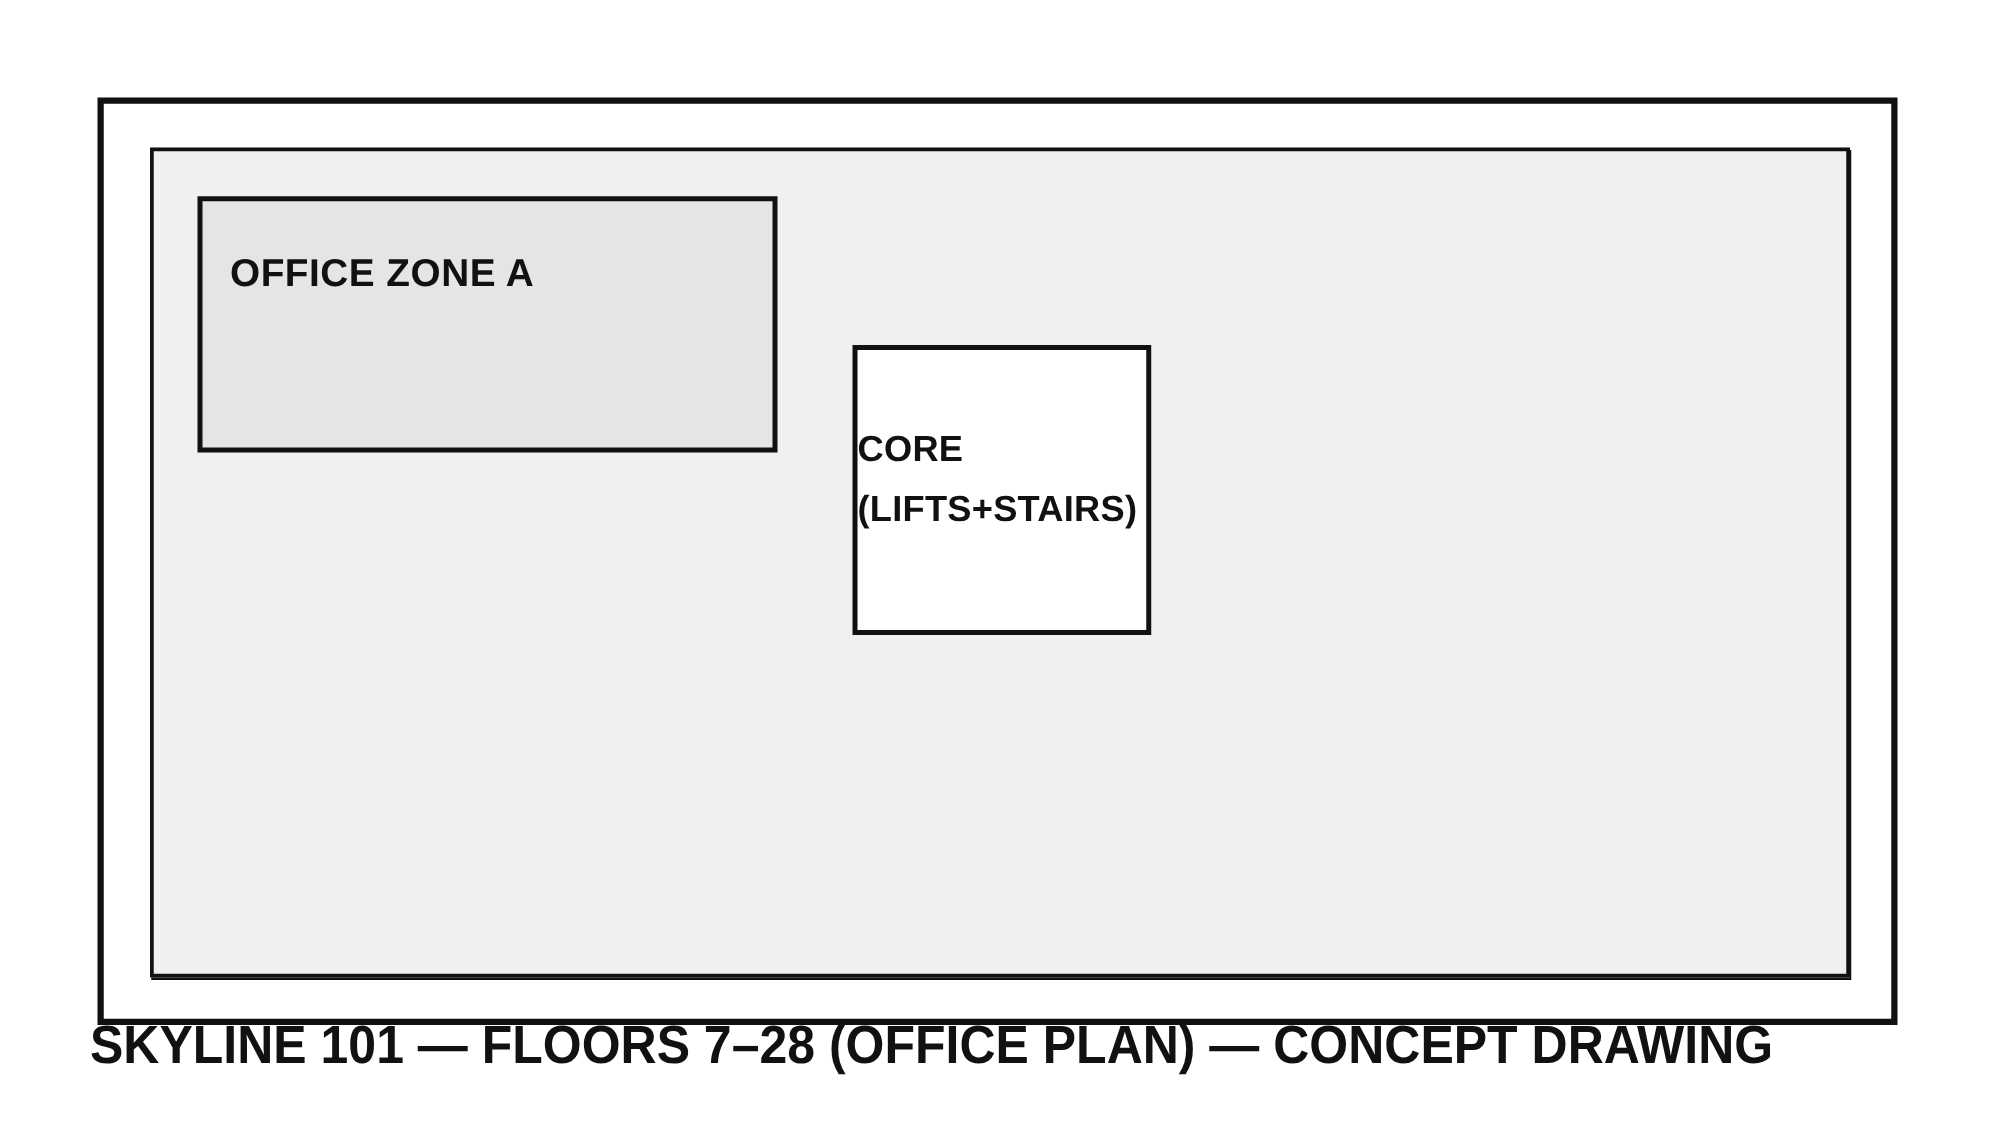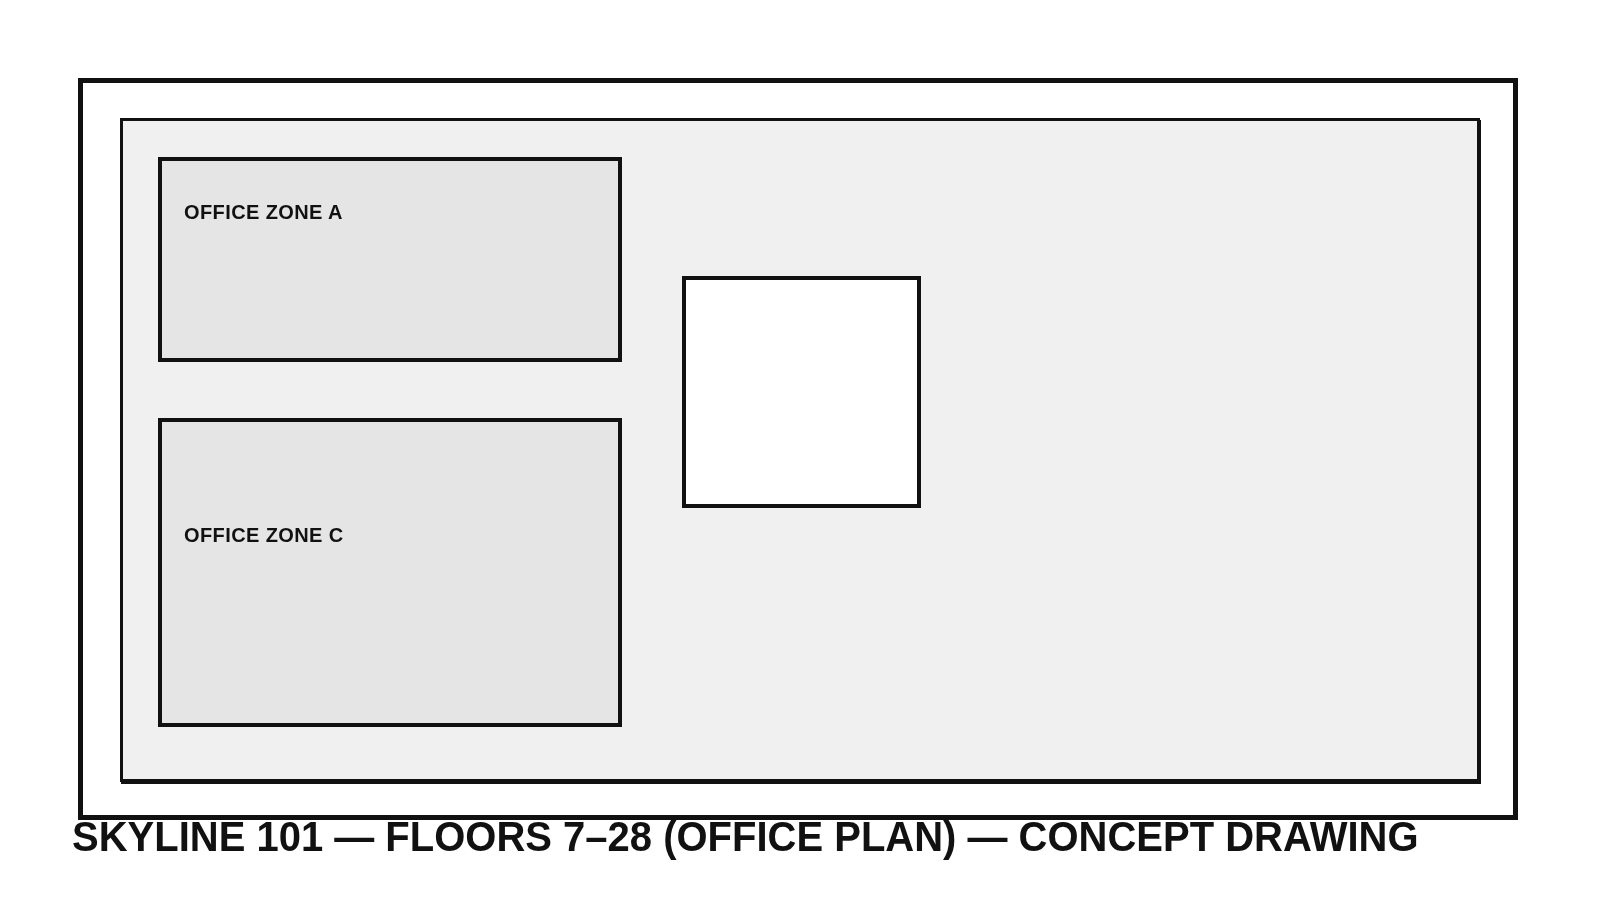--- a/index.html
+++ b/index.html
@@ -48,21 +48,21 @@
   
   .zone {
     position: absolute;
     box-sizing: border-box;
     border: 4px solid #111111;
     background: #e5e5e5;
   }
   .zone-label {
     position: absolute;
     left: 22px;
-    font-size: 20px;
+    font-size: 31px;
     font-weight: bold;
     color: #111111;
     letter-spacing: 0.4px;
     white-space: nowrap;
   }
   .label-top { top: 40px; }
 
   #zone-a { left: 158px; top: 157px; width: 464px; height: 205px; }
   #zone-b { left: 961px; top: 157px; width: 481px; height: 204px; }
   #zone-c { left: 158px; top: 418px; width: 464px; height: 309px; }
@@ -119,24 +119,23 @@
     <div class="floor-slab" style="left:38px; top:37px; position:absolute;"></div>
   </div>
 
   <div class="floor-slab"></div>
 
   <div class="zone" id="zone-a">
     <span class="zone-label label-top">OFFICE ZONE A</span>
   </div>
 
 
-  <div class="zone" id="zone-c">
-    <span class="zone-label">OFFICE ZONE C</span>
-  </div>
 
 
   <div class="core-box"></div>
   <div class="core-text">
+    <div>CORE</div>
+    <div>(LIFTS+STAIRS)</div>
   </div>
 
   <div class="caption">SKYLINE 101 — FLOORS 7–28 (OFFICE PLAN) — CONCEPT DRAWING</div>
 
 </div>
 
 </body></html>

